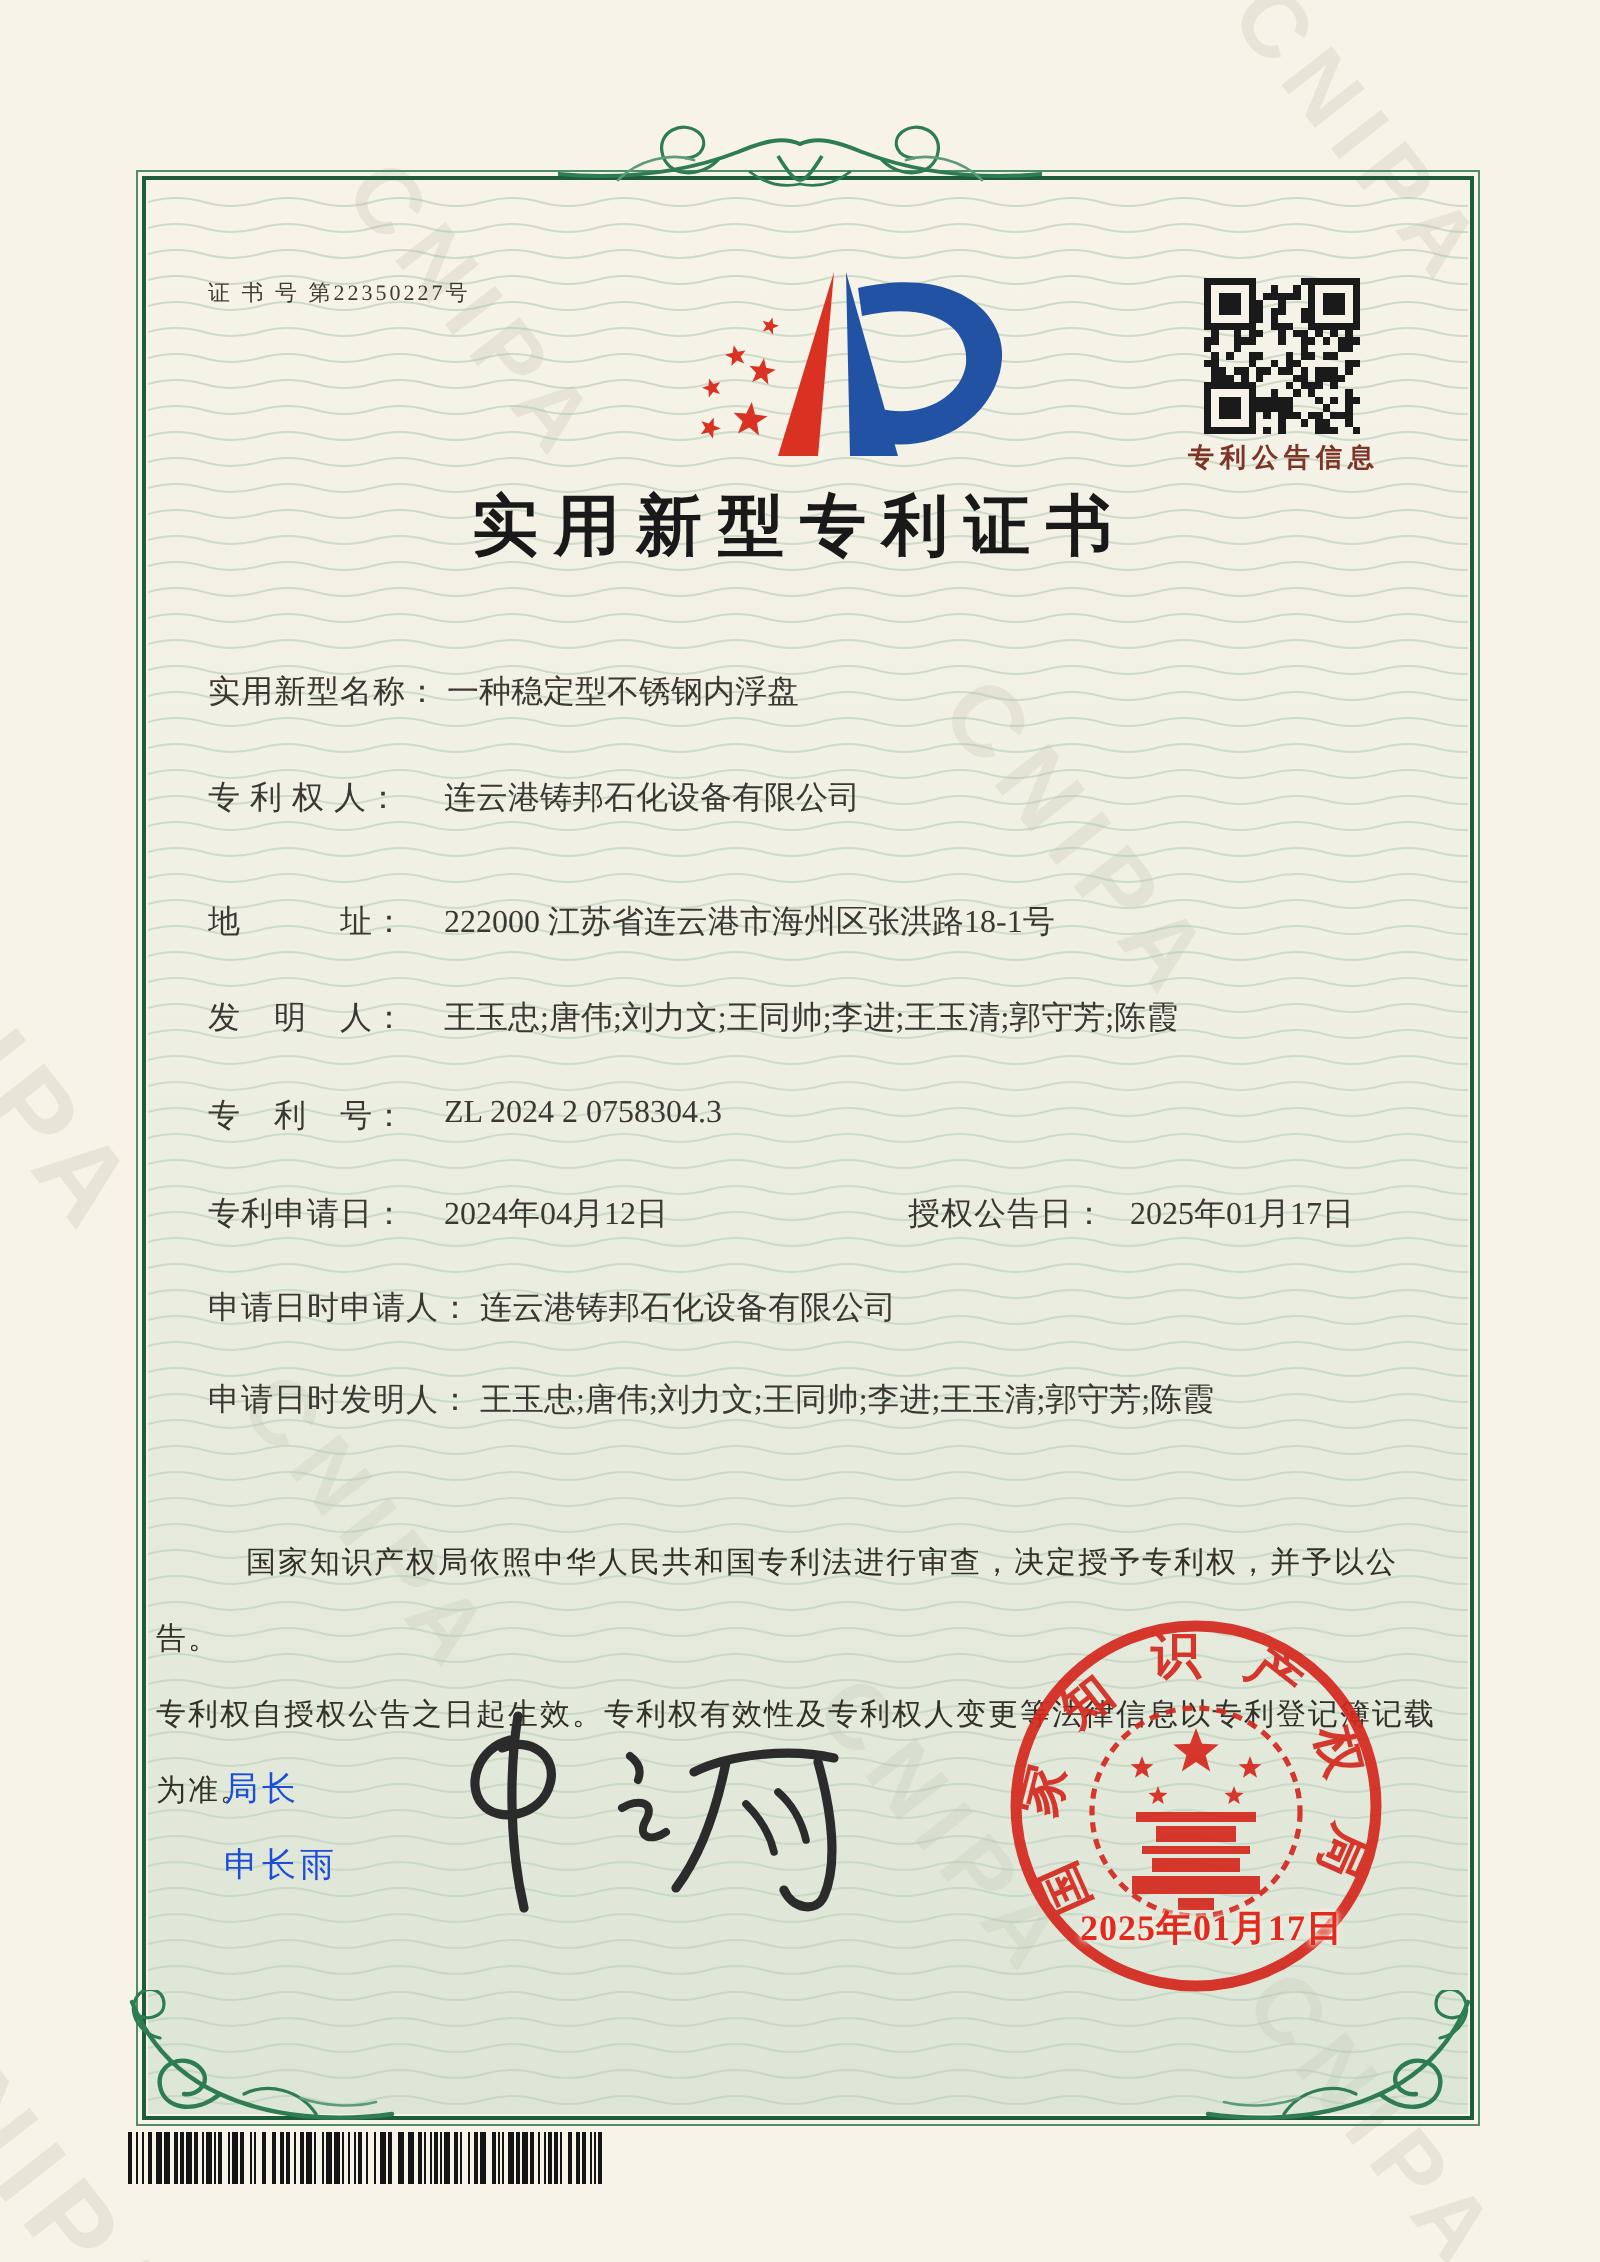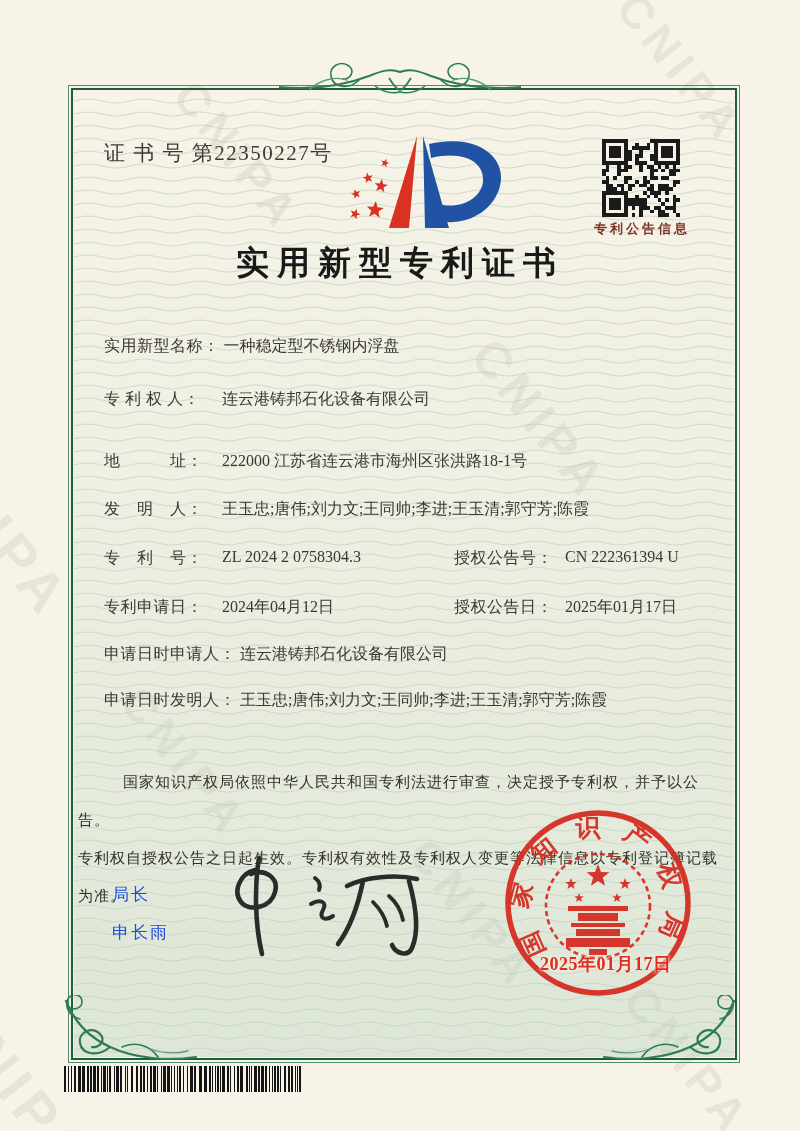--- a/index.html
+++ b/index.html
@@ -19,21 +19,21 @@
   .waves{position:absolute;left:5px;top:5px;}
   .tint{position:absolute;left:5px;top:5px;width:660px;height:966px;
         background:linear-gradient(180deg,rgba(205,225,207,0) 0%,rgba(198,220,202,0.18) 45%,rgba(188,213,194,0.45) 100%);}
 
   .ornament{position:absolute;}
   .orn-top{left:279px;top:60px;}
   .orn-bl{left:58px;top:995px;transform:scaleX(-1);}
   .orn-br{left:602px;top:995px;}
 
   
-  .cert-no{position:absolute;left:104px;top:139px;font-size:21px;letter-spacing:1.5px;color:#3e3a33;}
+  .cert-no{position:absolute;left:104px;top:139px;font-size:11px;letter-spacing:1.5px;color:#3e3a33;}
   .logo{position:absolute;left:333px;top:130px;}
   .qr{position:absolute;left:602px;top:139px;}
   .qr-caption{position:absolute;left:594px;top:220px;width:120px;font-size:13px;
               letter-spacing:3px;color:#7e3526;font-weight:bold;}
   .title{position:absolute;left:0;top:241px;width:800px;text-align:center;
          font-size:33px;font-weight:bold;letter-spacing:8px;color:#191919;}
 
   
   .row{position:absolute;left:104px;right:60px;display:flex;font-size:16px;color:#3b3833;}
   .lbl{min-width:114px;white-space:pre;letter-spacing:0.5px;}
@@ -363,24 +363,20 @@
     <span class="lbl">地　　　址：</span>
     <span class="val">222000 江苏省连云港市海州区张洪路18-1号</span>
   </div>
   <div class="row r4">
     <span class="lbl">发　明　人：</span>
     <span class="val">王玉忠;唐伟;刘力文;王同帅;李进;王玉清;郭守芳;陈霞</span>
   </div>
   <div class="row r5">
     <span class="lbl">专　利　号：</span>
     <span class="val">ZL 2024 2 0758304.3</span>
-    <span class="pair2">
-      <span class="lbl">授权公告号：</span>
-      <span class="val">CN 222361394 U</span>
-    </span>
   </div>
   <div class="row r6">
     <span class="lbl">专利申请日：</span>
     <span class="val">2024年04月12日</span>
     <span class="pair2">
       <span class="lbl">授权公告日：</span>
       <span class="val">2025年01月17日</span>
     </span>
   </div>
   <div class="row r7">

